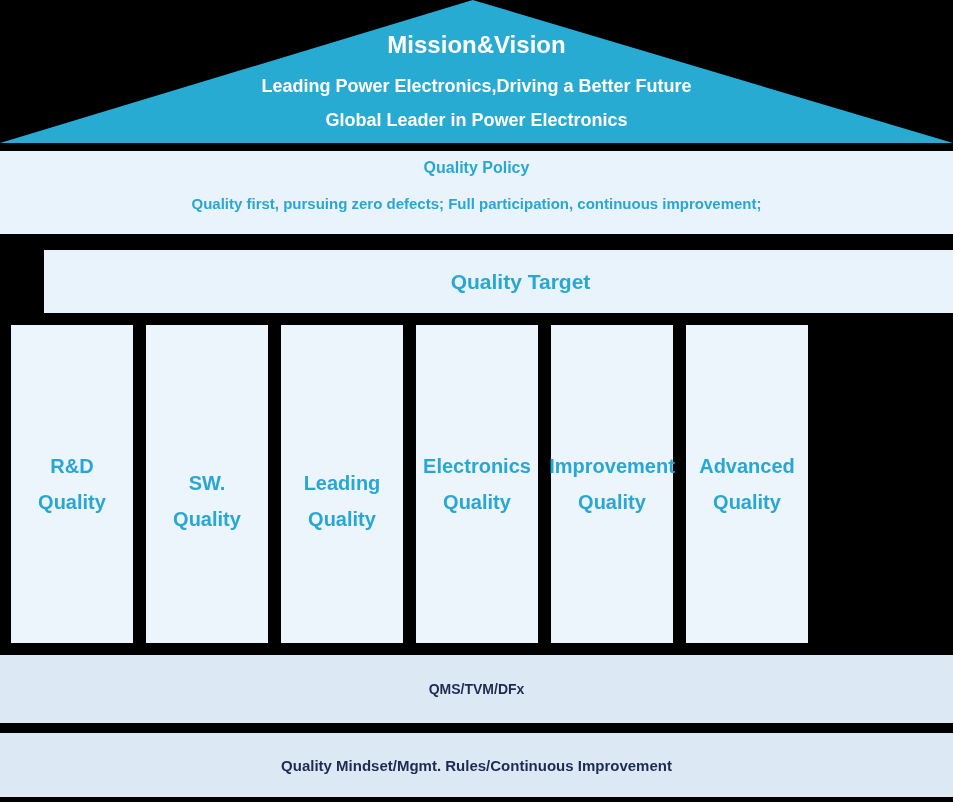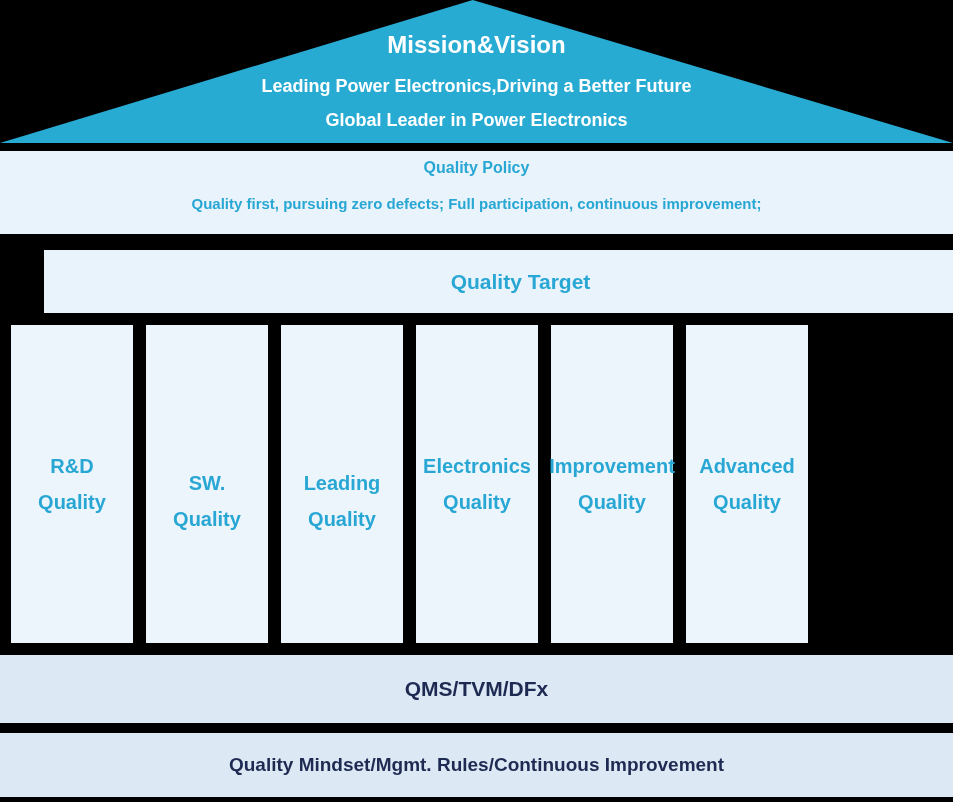--- a/index.html
+++ b/index.html
@@ -120,31 +120,31 @@
 
   
   .band-qms {
     top: 655px;
     height: 68px;
     background: #DCE9F5;
     display: flex;
     align-items: center;
     justify-content: center;
     color: #1F2A52;
-    font-size: 21px;
+    font-size: 14px;
   }
   .band-base {
     top: 733px;
     height: 64px;
     background: #DCE9F5;
     display: flex;
     align-items: center;
     justify-content: center;
     color: #1F2A52;
-    font-size: 19px;
+    font-size: 15px;
   }
 </style>
 </head>
 <body>
 
 <div class="canvas">
 
   <div class="roof">
     <div class="roof-title">Mission&amp;Vision</div>
     <div class="roof-sub1">Leading Power Electronics,Driving a Better Future</div>

